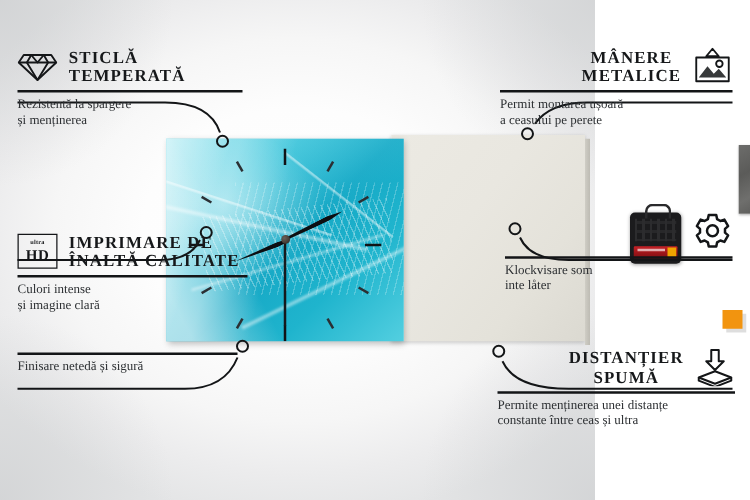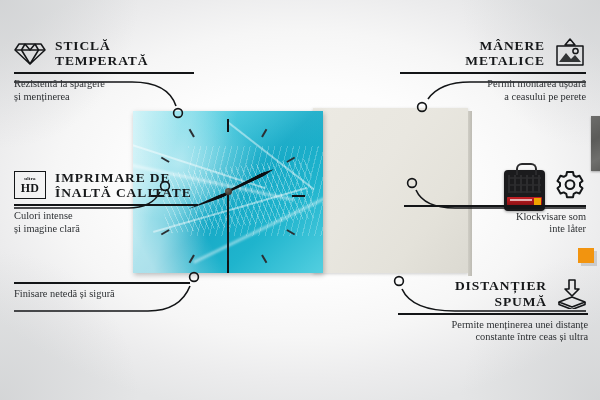--- a/index.html
+++ b/index.html
@@ -3,21 +3,21 @@
 <meta charset="utf-8">
 <style>
   html,body{margin:0;padding:0;}
   body{
     width:600px;height:400px;overflow:hidden;
     font-family:"Liberation Serif",serif;
     background:#ffffff;
     position:relative;
   }
   #stage{
-    position:absolute;inset:0;width:600px;height:400px;
+    position:absolute;inset:0;width:476px;height:400px;
     background:
       radial-gradient(ellipse 62% 58% at 50% 46%, #ffffff 0%, #fdfdfd 42%, #f6f6f6 66%, #ececed 84%, #e4e5e6 100%);
   }
   .corner-shade{position:absolute;width:140px;height:150px;pointer-events:none;}
   .cs-tl{left:0;top:0;background:radial-gradient(ellipse at 0% 0%, rgba(190,192,194,.45), rgba(190,192,194,0) 70%);}
   .cs-tr{right:0;top:0;background:radial-gradient(ellipse at 100% 0%, rgba(190,192,194,.40), rgba(190,192,194,0) 70%);}
   .cs-bl{left:0;bottom:0;background:radial-gradient(ellipse at 0% 100%, rgba(190,192,194,.42), rgba(190,192,194,0) 70%);}
   .cs-br{right:0;bottom:0;background:radial-gradient(ellipse at 100% 100%, rgba(190,192,194,.42), rgba(190,192,194,0) 70%);}
 
   
@@ -106,26 +106,26 @@
   .co-rule{height:1.6px;background:#131517;margin-top:4px;}
   .co-sub{
     font-size:10.4px;line-height:1.22;color:#2d3033;margin-top:4px;white-space:pre-line;
   }
   .ic{flex:0 0 auto;display:block;}
 
   .left .co-head{justify-content:flex-start;}
   .left .co-title{text-align:left;}
   .left .co-sub{text-align:left;}
   .right .co-head{justify-content:flex-end;}
-  .right .co-title{text-align:right;}
-  .right .co-sub{text-align:right;}
+  .right .co-title{text-align:center;}
+  .right .co-sub{text-align:left;}
 
   
   #c-sticla   {left:14px;  top:38px;  width:180px;}
-  #c-hd       {left:14px;  top:170px; width:184px;}
+  #c-hd       {left:14px;  top:186px; width:184px;}
   #c-margini  {left:14px;  top:278px; width:176px;}
   #c-manere   {left:400px; top:38px;  width:186px;}
   #c-mecanism {left:404px; top:170px; width:182px;}
   #c-distant  {left:398px; top:278px; width:190px;}
 
   .hd-badge{
     width:30px;height:26px;border:1.7px solid #141618;display:flex;flex-direction:column;
     align-items:center;justify-content:center;line-height:1;
   }
   .hd-badge .u{font-size:5px;letter-spacing:.2px;font-weight:700;color:#141618;}

